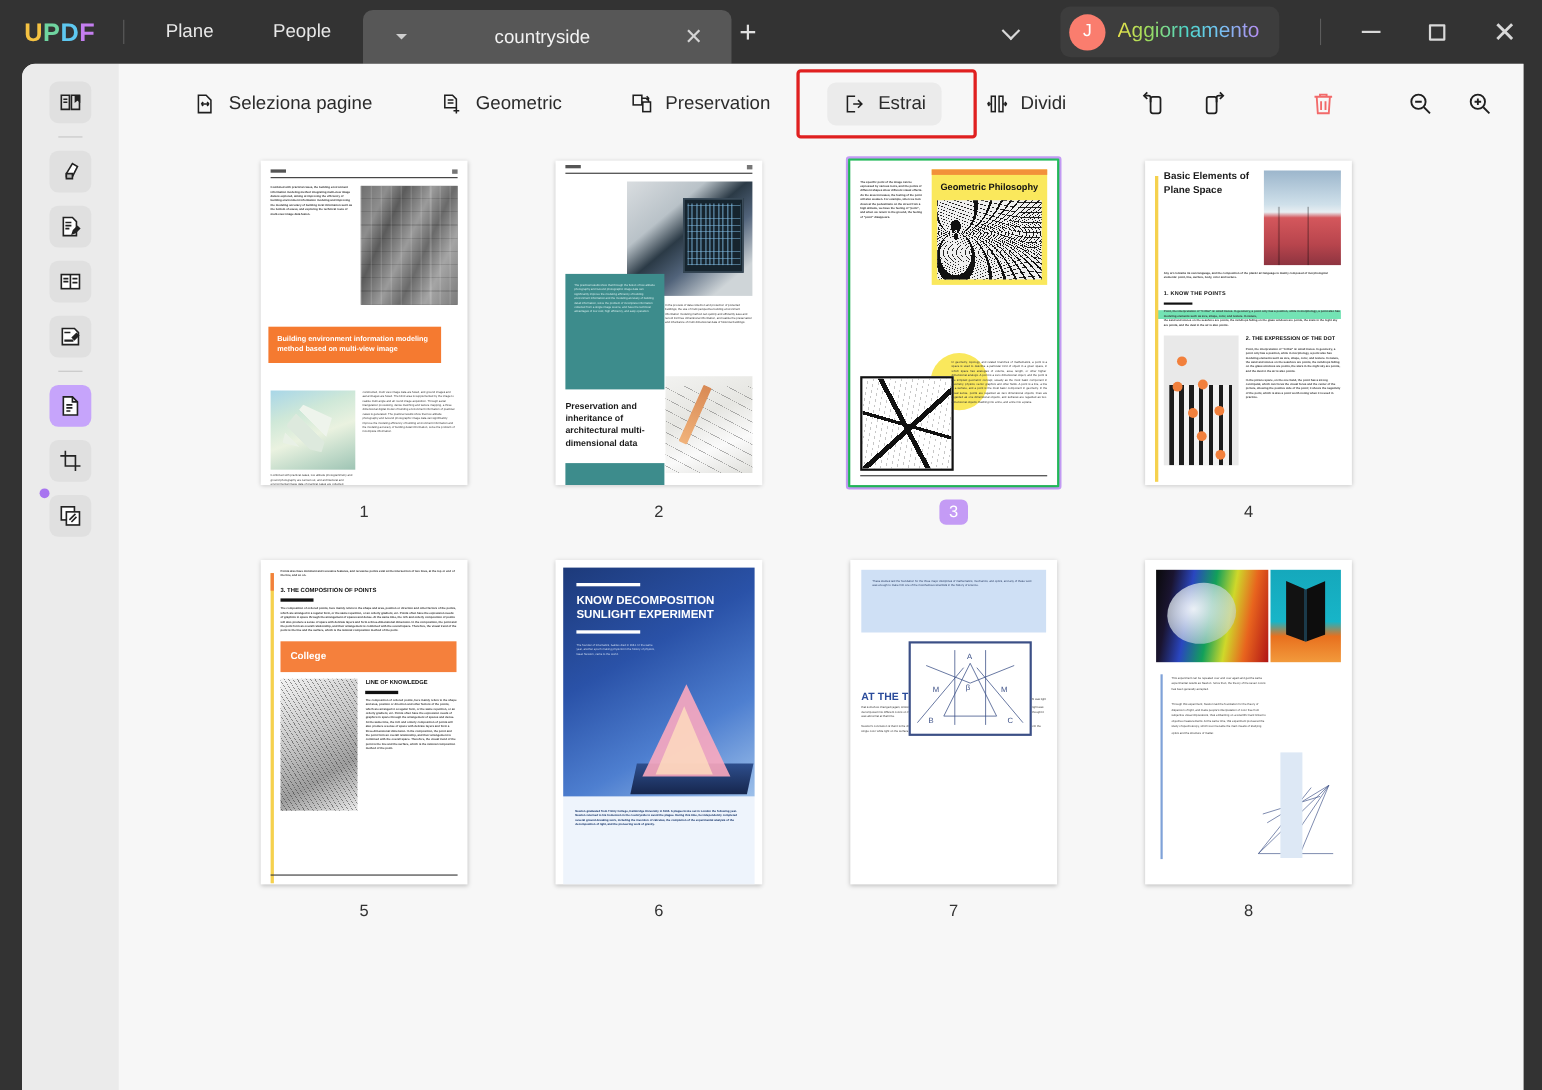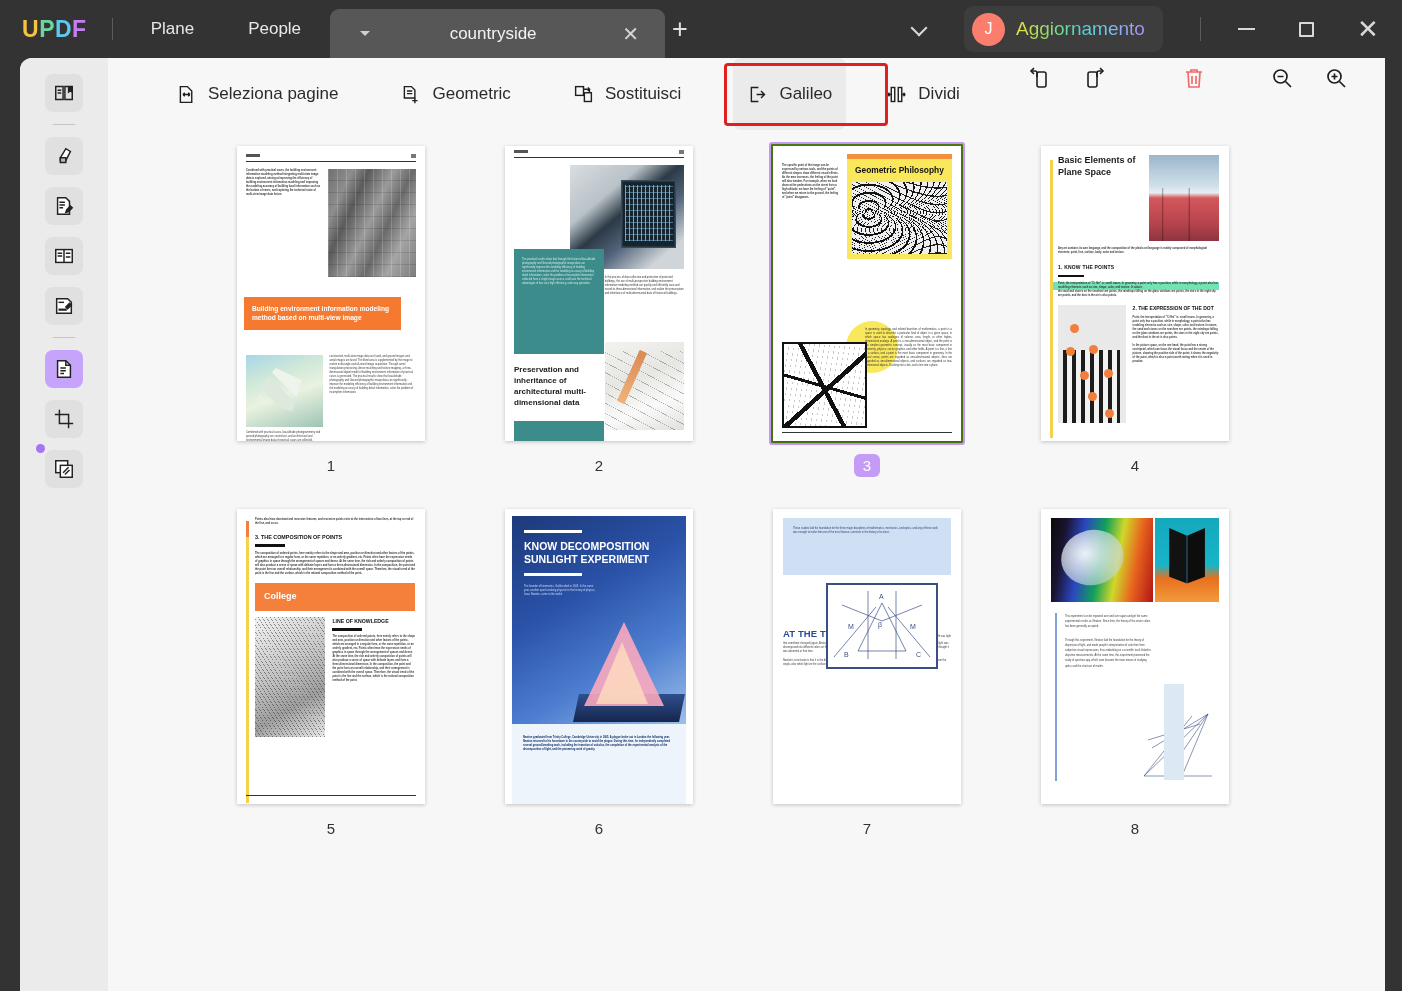--- a/index.html
+++ b/index.html
@@ -147,21 +147,21 @@
   .main {
     position: absolute; top: 0; left: 88px;
     width: 1277px; height: 933px;
     background: #f7f7f7;
   }
 
   
   .toolbar {
     position: relative;
     height: 72px; width: 100%;
-    display: flex; 
+    display: flex; align-items: center;
   }
   .tool {
     display: flex; align-items: center; gap: 11px;
     padding: 9px 14px; border-radius: 8px;
     color: #2b2b2b; font-size: 17px;
     white-space: nowrap;
   }
   .tool.hl { background: #ebebeb; }
   .tool svg { display: block; }
   .icon-btn {
@@ -187,21 +187,21 @@
   .cell { width: 268px; display: flex; flex-direction: column; align-items: center; }
   .cell.first { margin-left: 89px; }
   .thumb-wrap {
     width: 196px; height: 303px;
     padding: 4px; border-radius: 3px;
     background: transparent;
   }
   .thumb-wrap.selected {
     border: 2px solid #c49bf5;
     padding: 2px;
-    background: #4d7c0f;
+    background: #22c55e;
   }
   .page {
     width: 100%; height: 100%;
     background: #fff;
     box-shadow: 0 1px 4px rgba(0,0,0,.22);
     overflow: hidden;
     position: relative;
     font-size: 2.6px; line-height: 1.55;
     color: #3a3a3a;
   }
@@ -601,29 +601,29 @@
         <span>Geometric</span>
       </div>
 
       <div class="tool" style="margin-left:34px">
         <svg width="21" height="21" viewBox="0 0 24 24" fill="none" stroke="#1f1f1f" stroke-width="1.6">
           <rect x="3" y="3" width="9" height="10"></rect>
             <rect x="13" y="10" width="8" height="10"></rect>
             <path d="M12 6h4a3 3 0 0 1 3 3v1"></path>
             <path d="M17 4l2 2-2 2"></path>
         </svg>
-        <span>Sostituisci</span>
+        <span>Preservation</span>
       </div>
 
       <div class="tool hl" style="margin-left:38px">
         <svg width="21" height="21" viewBox="0 0 24 24" fill="none" stroke="#1f1f1f" stroke-width="1.6">
           <path d="M13 4H5v16h8"></path>
             <path d="M11 12h9M16 8l4 4-4 4"></path>
         </svg>
-        <span>Galileo</span>
+        <span>Estrai</span>
       </div>
 
       <div class="tool" style="margin-left:26px">
         <svg width="21" height="21" viewBox="0 0 24 24" fill="none" stroke="#1f1f1f" stroke-width="1.6">
           <rect x="6" y="4" width="4" height="16"></rect>
             <rect x="14" y="4" width="4" height="16"></rect>
             <path d="M2 12h4M2 12l2-2M2 12l2 2M22 12h-4M22 12l-2-2M22 12l-2 2"></path>
         </svg>
         <span>Dividi</span>
       </div>

